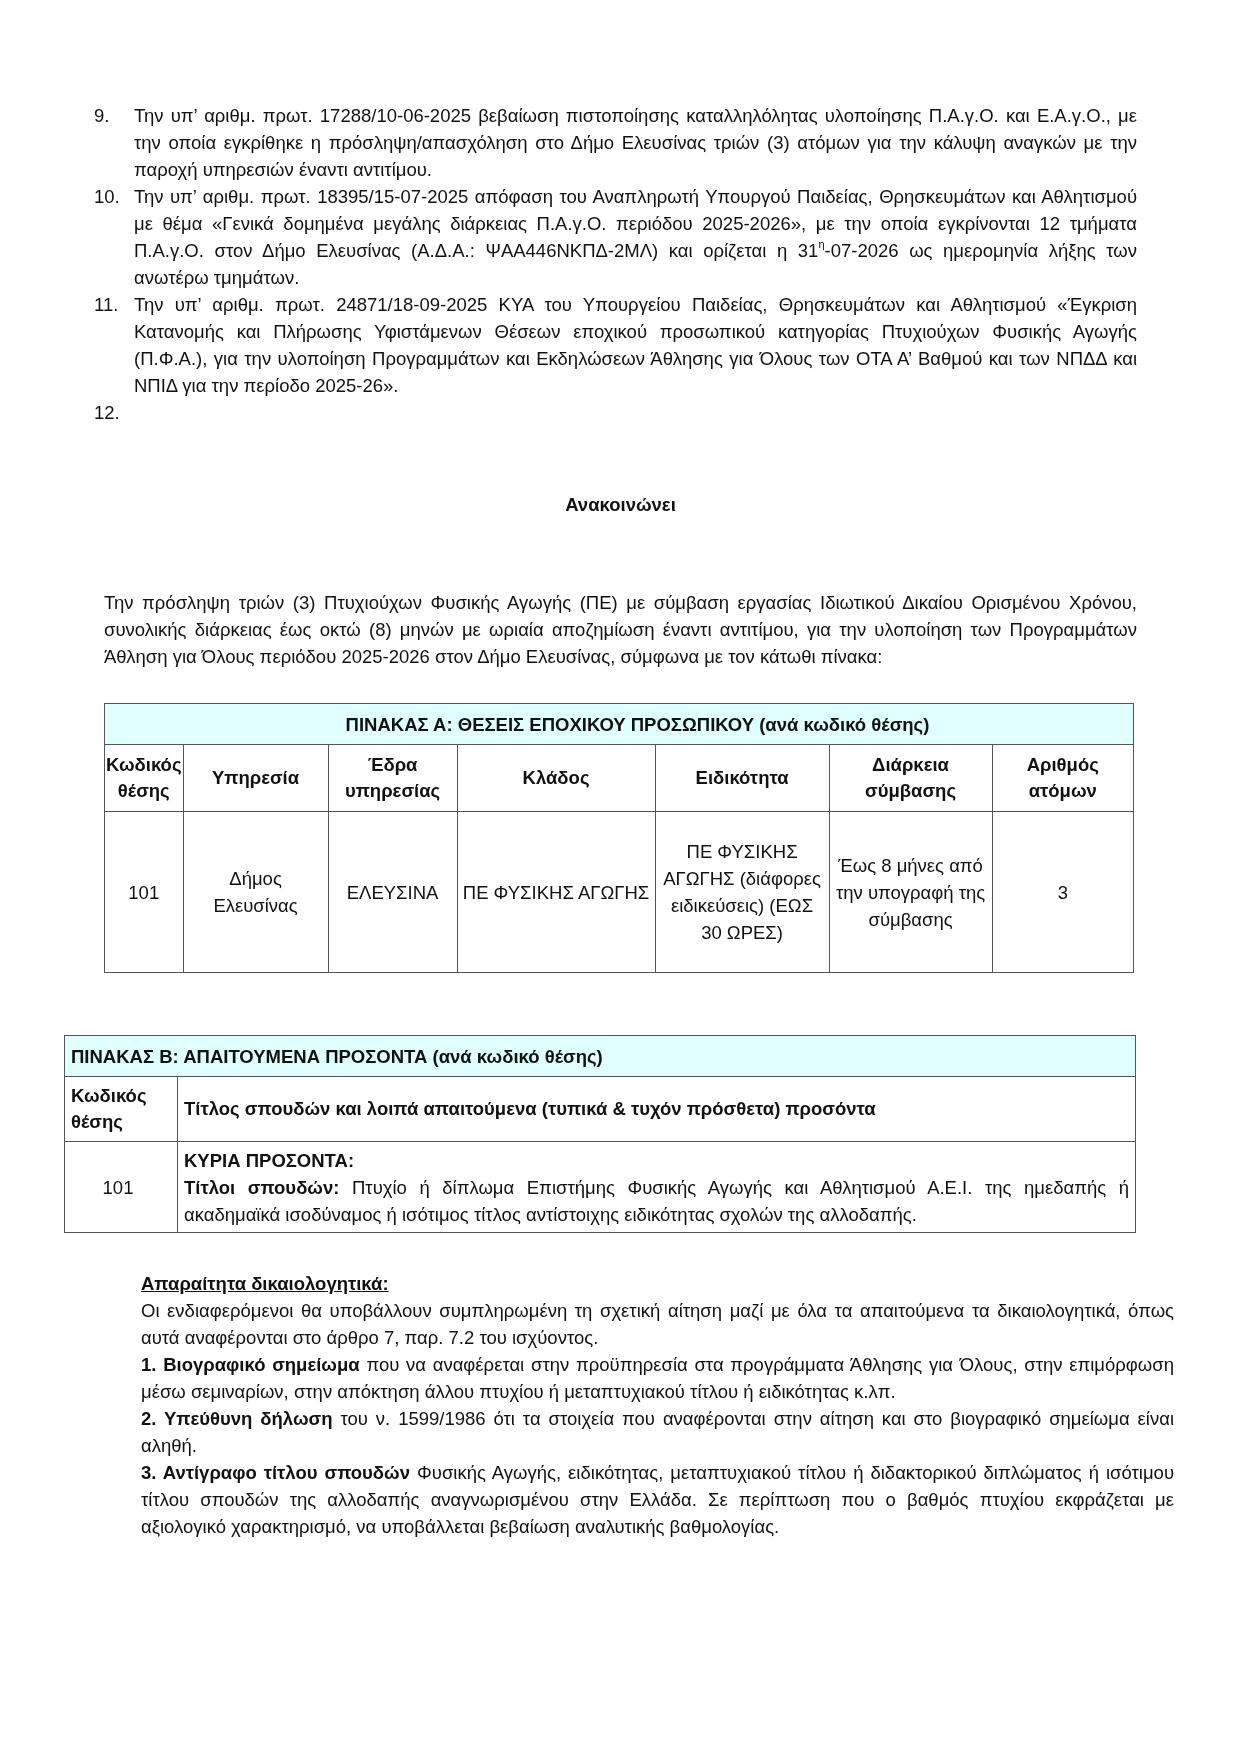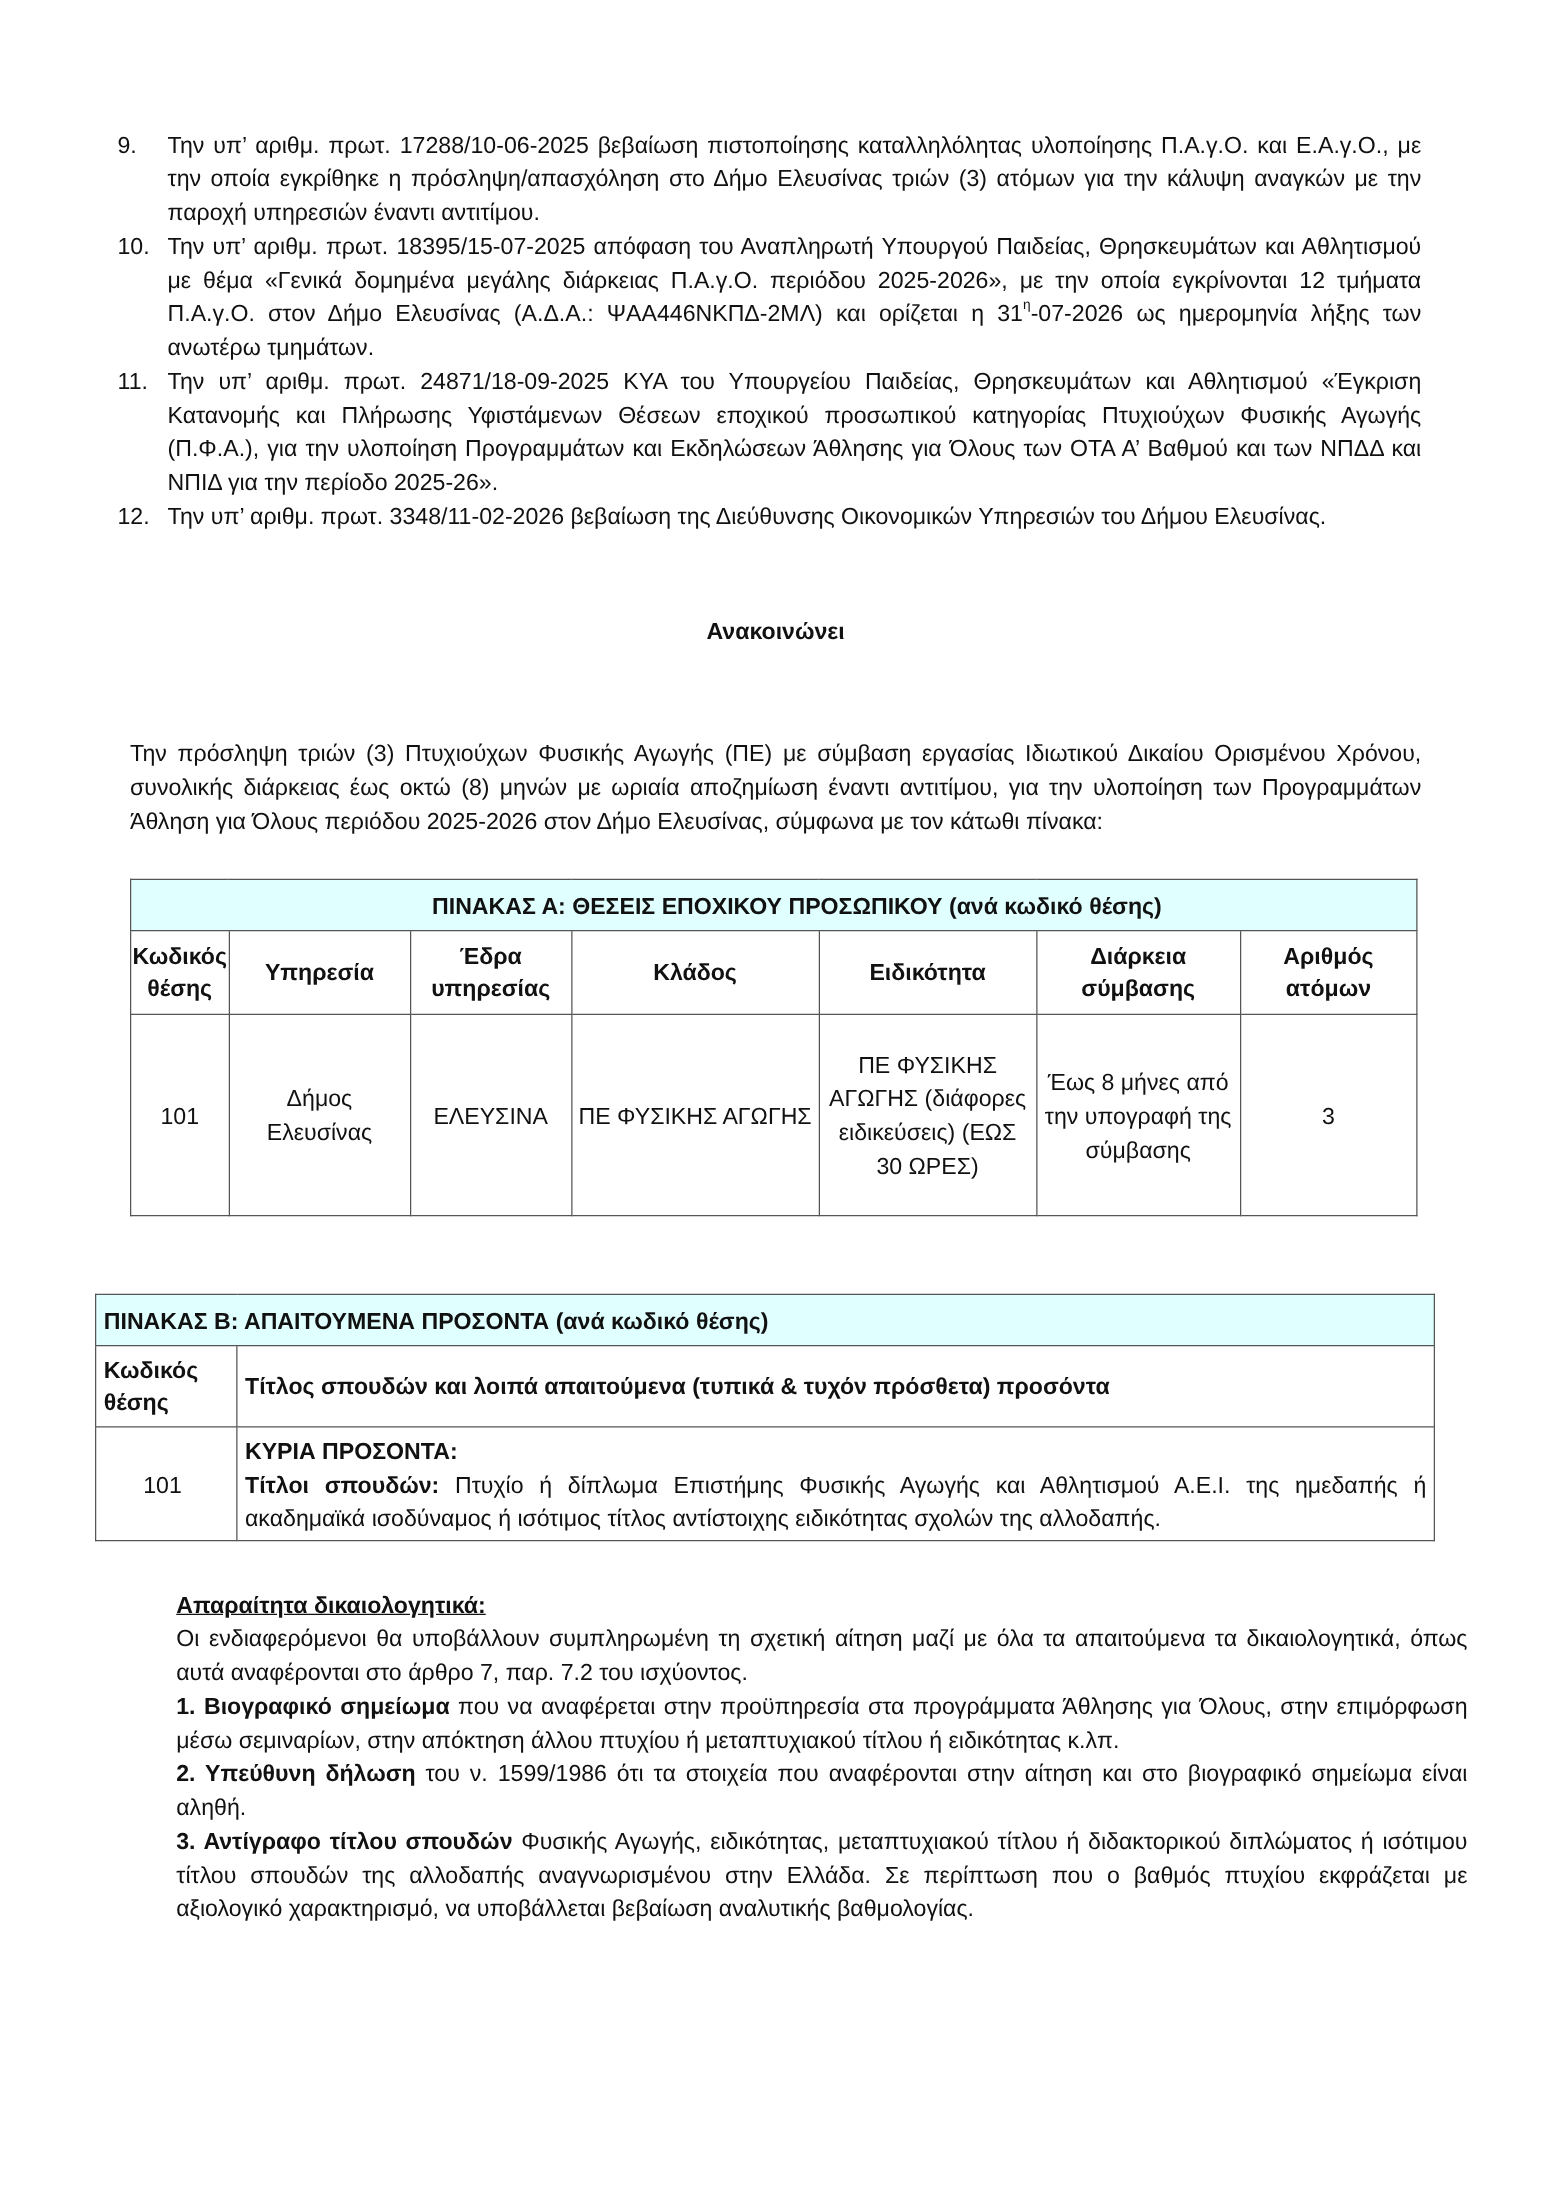--- a/index.html
+++ b/index.html
@@ -10,21 +10,21 @@
   .list li .num { position:absolute; left:0; top:0; }
   sup { font-size:11px; vertical-align:top; line-height:14px; }
   .heading { position:absolute; left:0; width:1241px; top:494px; text-align:center; font-weight:bold; font-size:18.5px; }
   .intro { position:absolute; left:104px; top:541px; width:1033px; line-height:27px; text-align:justify;margin-top:48px; }
   table { border-collapse:collapse; position:absolute; }
   td, th { border:1.5px solid #555; font-size:18.5px; }
   .tableA { left:104px; top:703px; width:1030px; }
   .tableA .caption-cell { background:#e0ffff; height:38px; text-align:center; font-weight:bold;padding-left:38px; }
   .tableA th { height:64px; text-align:center; font-weight:bold; line-height:26px; }
   .tableA td { height:158px; text-align:center; line-height:27px; }
-  .tableB { left:76px; top:1035px; width:1072px; }
+  .tableB { left:64px; top:1035px; width:1072px; }
   .tableB .caption-cell { background:#e0ffff; height:38px; text-align:left; font-weight:bold; padding-left:6px; }
   .tableB th { height:62px; font-weight:bold; text-align:left; padding-left:6px; line-height:26px; }
   .tableB td { height:88px; line-height:27px; padding-left:6px; padding-right:6px; }
   .docs { position:absolute; left:104px; top:1270px; width:1033px; line-height:27px; text-align:justify;margin-left:37px; }
   .docs .title { font-weight:bold; text-decoration:underline; }
   b { font-weight:bold; }
 </style>
 </head>
 <body>
 
@@ -38,21 +38,20 @@
     <li>
       <span class="num">10.</span>
       <span>Την υπ’ αριθμ. πρωτ. 18395/15-07-2025 απόφαση του Αναπληρωτή Υπουργού Παιδείας, Θρησκευμάτων και Αθλητισμού με θέμα «Γενικά δομημένα μεγάλης διάρκειας Π.Α.γ.Ο. περιόδου 2025-2026», με την οποία εγκρίνονται 12 τμήματα Π.Α.γ.Ο. στον Δήμο Ελευσίνας (Α.Δ.Α.: ΨΑΑ446ΝΚΠΔ-2ΜΛ) και ορίζεται η 31</span><sup>η</sup><span>-07-2026 ως ημερομηνία λήξης των ανωτέρω τμημάτων.</span>
     </li>
     <li>
       <span class="num">11.</span>
       <span>Την υπ’ αριθμ. πρωτ. 24871/18-09-2025 ΚΥΑ του Υπουργείου Παιδείας, Θρησκευμάτων και Αθλητισμού «Έγκριση Κατανομής και Πλήρωσης Υφιστάμενων Θέσεων εποχικού προσωπικού κατηγορίας Πτυχιούχων Φυσικής Αγωγής (Π.Φ.Α.), για την υλοποίηση Προγραμμάτων και Εκδηλώσεων Άθλησης για Όλους των ΟΤΑ Α’ Βαθμού και των ΝΠΔΔ και ΝΠΙΔ για την περίοδο 2025-26».</span>
     </li>
     <li>
       <span class="num">12.</span>
-      <span>Την υπ’ αριθμ. πρωτ. 3348/11-02-2026 βεβαίωση της Διεύθυνσης Οικονομικών Υπηρεσιών του Δήμου Ελευσίνας.</span>
     </li>
   </ol>
 
   <div class="heading">Ανακοινώνει</div>
 
   <div class="intro">Την πρόσληψη τριών (3) Πτυχιούχων Φυσικής Αγωγής (ΠΕ) με σύμβαση εργασίας Ιδιωτικού Δικαίου Ορισμένου Χρόνου, συνολικής διάρκειας έως οκτώ (8) μηνών με ωριαία αποζημίωση έναντι αντιτίμου, για την υλοποίηση των Προγραμμάτων Άθληση για Όλους περιόδου 2025-2026 στον Δήμο Ελευσίνας, σύμφωνα με τον κάτωθι πίνακα:</div>
 
   <table class="tableA">
     <tbody>
         <tr>

